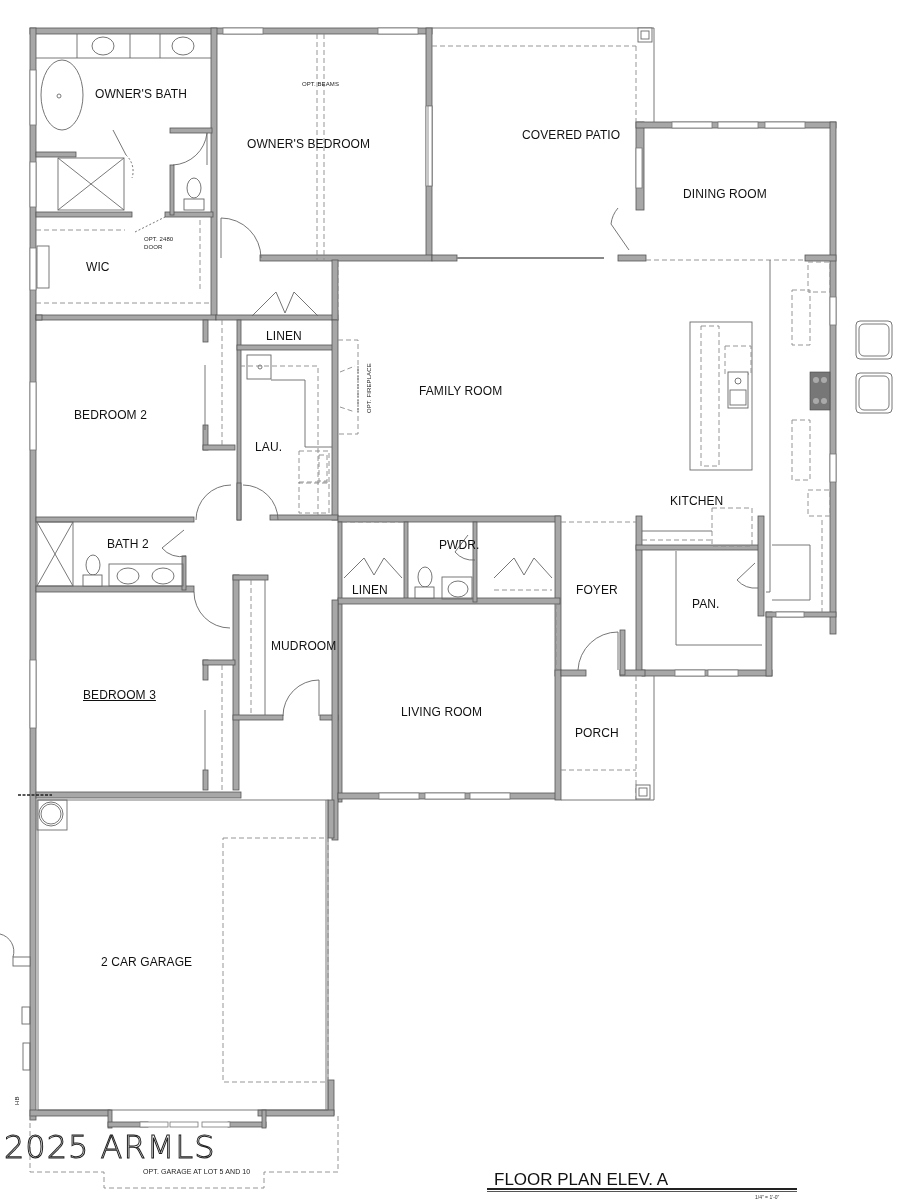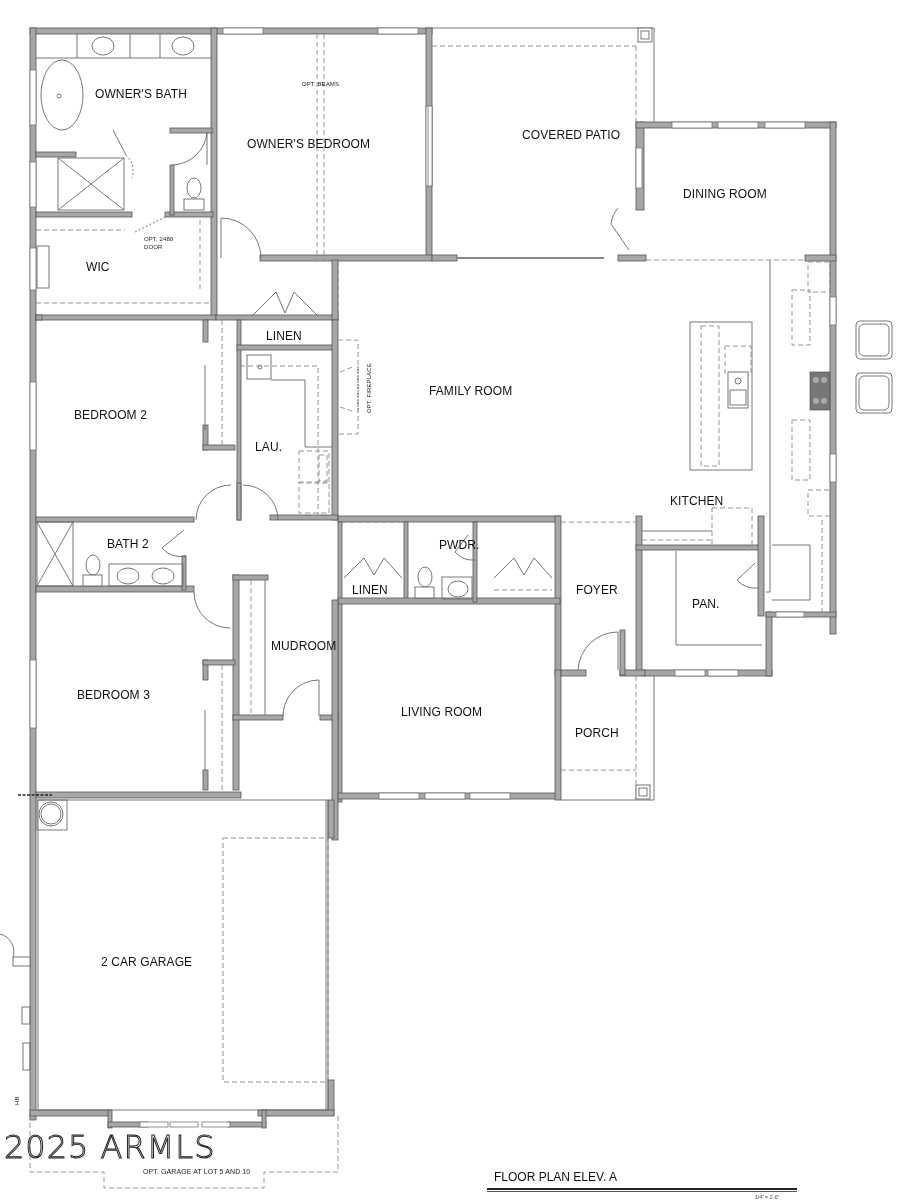--- a/index.html
+++ b/index.html
@@ -9,21 +9,21 @@
   .thin { fill: none; stroke: #6a6a6a; stroke-width: 0.9; }
   .dash { fill: none; stroke: #8a8a8a; stroke-width: 0.9; stroke-dasharray: 5 3; }
   .window { fill: #ffffff; stroke: #777777; stroke-width: 0.8; }
   .door { fill: none; stroke: #666666; stroke-width: 0.9; }
   .fixture { fill: #ffffff; stroke: #666666; stroke-width: 0.9; }
   .lbl { position: absolute; font-family: "Liberation Sans", sans-serif; font-size: 12px; color: #111111; white-space: nowrap; letter-spacing: 0.1px; }
   .lbl.small { font-size: 6px; color: #222; }
   .lbl.note { font-size: 7px; color: #222; }
   .lbl.vert { transform: rotate(-90deg); transform-origin: left top; }
   .watermark { position: absolute; left: 4px; top: 1128px; font-family: "DejaVu Sans", sans-serif; font-size: 32px; font-weight: 200; color: transparent; -webkit-text-stroke: 1px #222; letter-spacing: 1px; }
-  .title { position: absolute; left: 494px; top: 1170px; font-size: 12px; color: #111; }
+  .title { position: absolute; left: 494px; top: 1170px; font-size: 17px; color: #111; }
   .title-rule { position: absolute; left: 487px; top: 1188px; width: 310px; height: 2px; background: #222; }
   .title-rule2 { position: absolute; left: 487px; top: 1191px; width: 310px; height: 1px; background: #555; }
   .scale { position: absolute; left: 755px; top: 1194px; font-size: 5px; color: #333; }
 </style>
 </head>
 <body>
 
 <svg id="plan" viewBox="0 0 900 1202" xmlns="http://www.w3.org/2000/svg">
 
   <g>
@@ -319,29 +319,29 @@
 <div class="lbl small" style="left:302px;top:81px;">OPT. BEAMS</div>
 <div class="lbl" style="left:474px;top:128px;margin-left:48px;">COVERED PATIO</div>
 <div class="lbl" style="left:683px;top:187px;">DINING ROOM</div>
 <div class="lbl" style="left:86px;top:260px;">WIC</div>
 <div class="lbl small" style="left:144px;top:236px;">OPT. 2480</div>
 <div class="lbl small" style="left:144px;top:244px;">DOOR</div>
 <div class="lbl" style="left:266px;top:329px;">LINEN</div>
 <div class="lbl" style="left:74px;top:408px;">BEDROOM 2</div>
 <div class="lbl" style="left:255px;top:440px;">LAU.</div>
 <div class="lbl small vert" style="left:366px;top:413px;">OPT. FIREPLACE</div>
-<div class="lbl" style="left:429px;top:384px;">FAMILY ROOM</div>
+<div class="lbl" style="left:419px;top:384px;">FAMILY ROOM</div>
 <div class="lbl" style="left:670px;top:494px;">KITCHEN</div>
 <div class="lbl" style="left:107px;top:537px;">BATH 2</div>
 <div class="lbl" style="left:352px;top:583px;">LINEN</div>
 <div class="lbl" style="left:411px;top:538px;margin-left:28px;">PWDR.</div>
 <div class="lbl" style="left:576px;top:583px;">FOYER</div>
 <div class="lbl" style="left:692px;top:597px;">PAN.</div>
 <div class="lbl" style="left:256px;top:639px;margin-left:15px;">MUDROOM</div>
-<div class="lbl" style="left:77px;top:688px;">BEDROOM 3</div>
+<div class="lbl" style="left:83px;top:688px;text-decoration:underline;">BEDROOM 3</div>
 <div class="lbl" style="left:401px;top:705px;">LIVING ROOM</div>
 <div class="lbl" style="left:575px;top:726px;">PORCH</div>
 <div class="lbl" style="left:101px;top:955px;">2 CAR GARAGE</div>
 <div class="lbl small vert" style="left:14px;top:1105px;">HB</div>
 <div class="lbl note" style="left:143px;top:1168px;">OPT. GARAGE AT LOT 5 AND 10</div>
 
 <div class="watermark">2025 ARMLS</div>
 <div class="title">FLOOR PLAN ELEV. A</div>
 <div class="title-rule"></div>
 <div class="title-rule2"></div>

